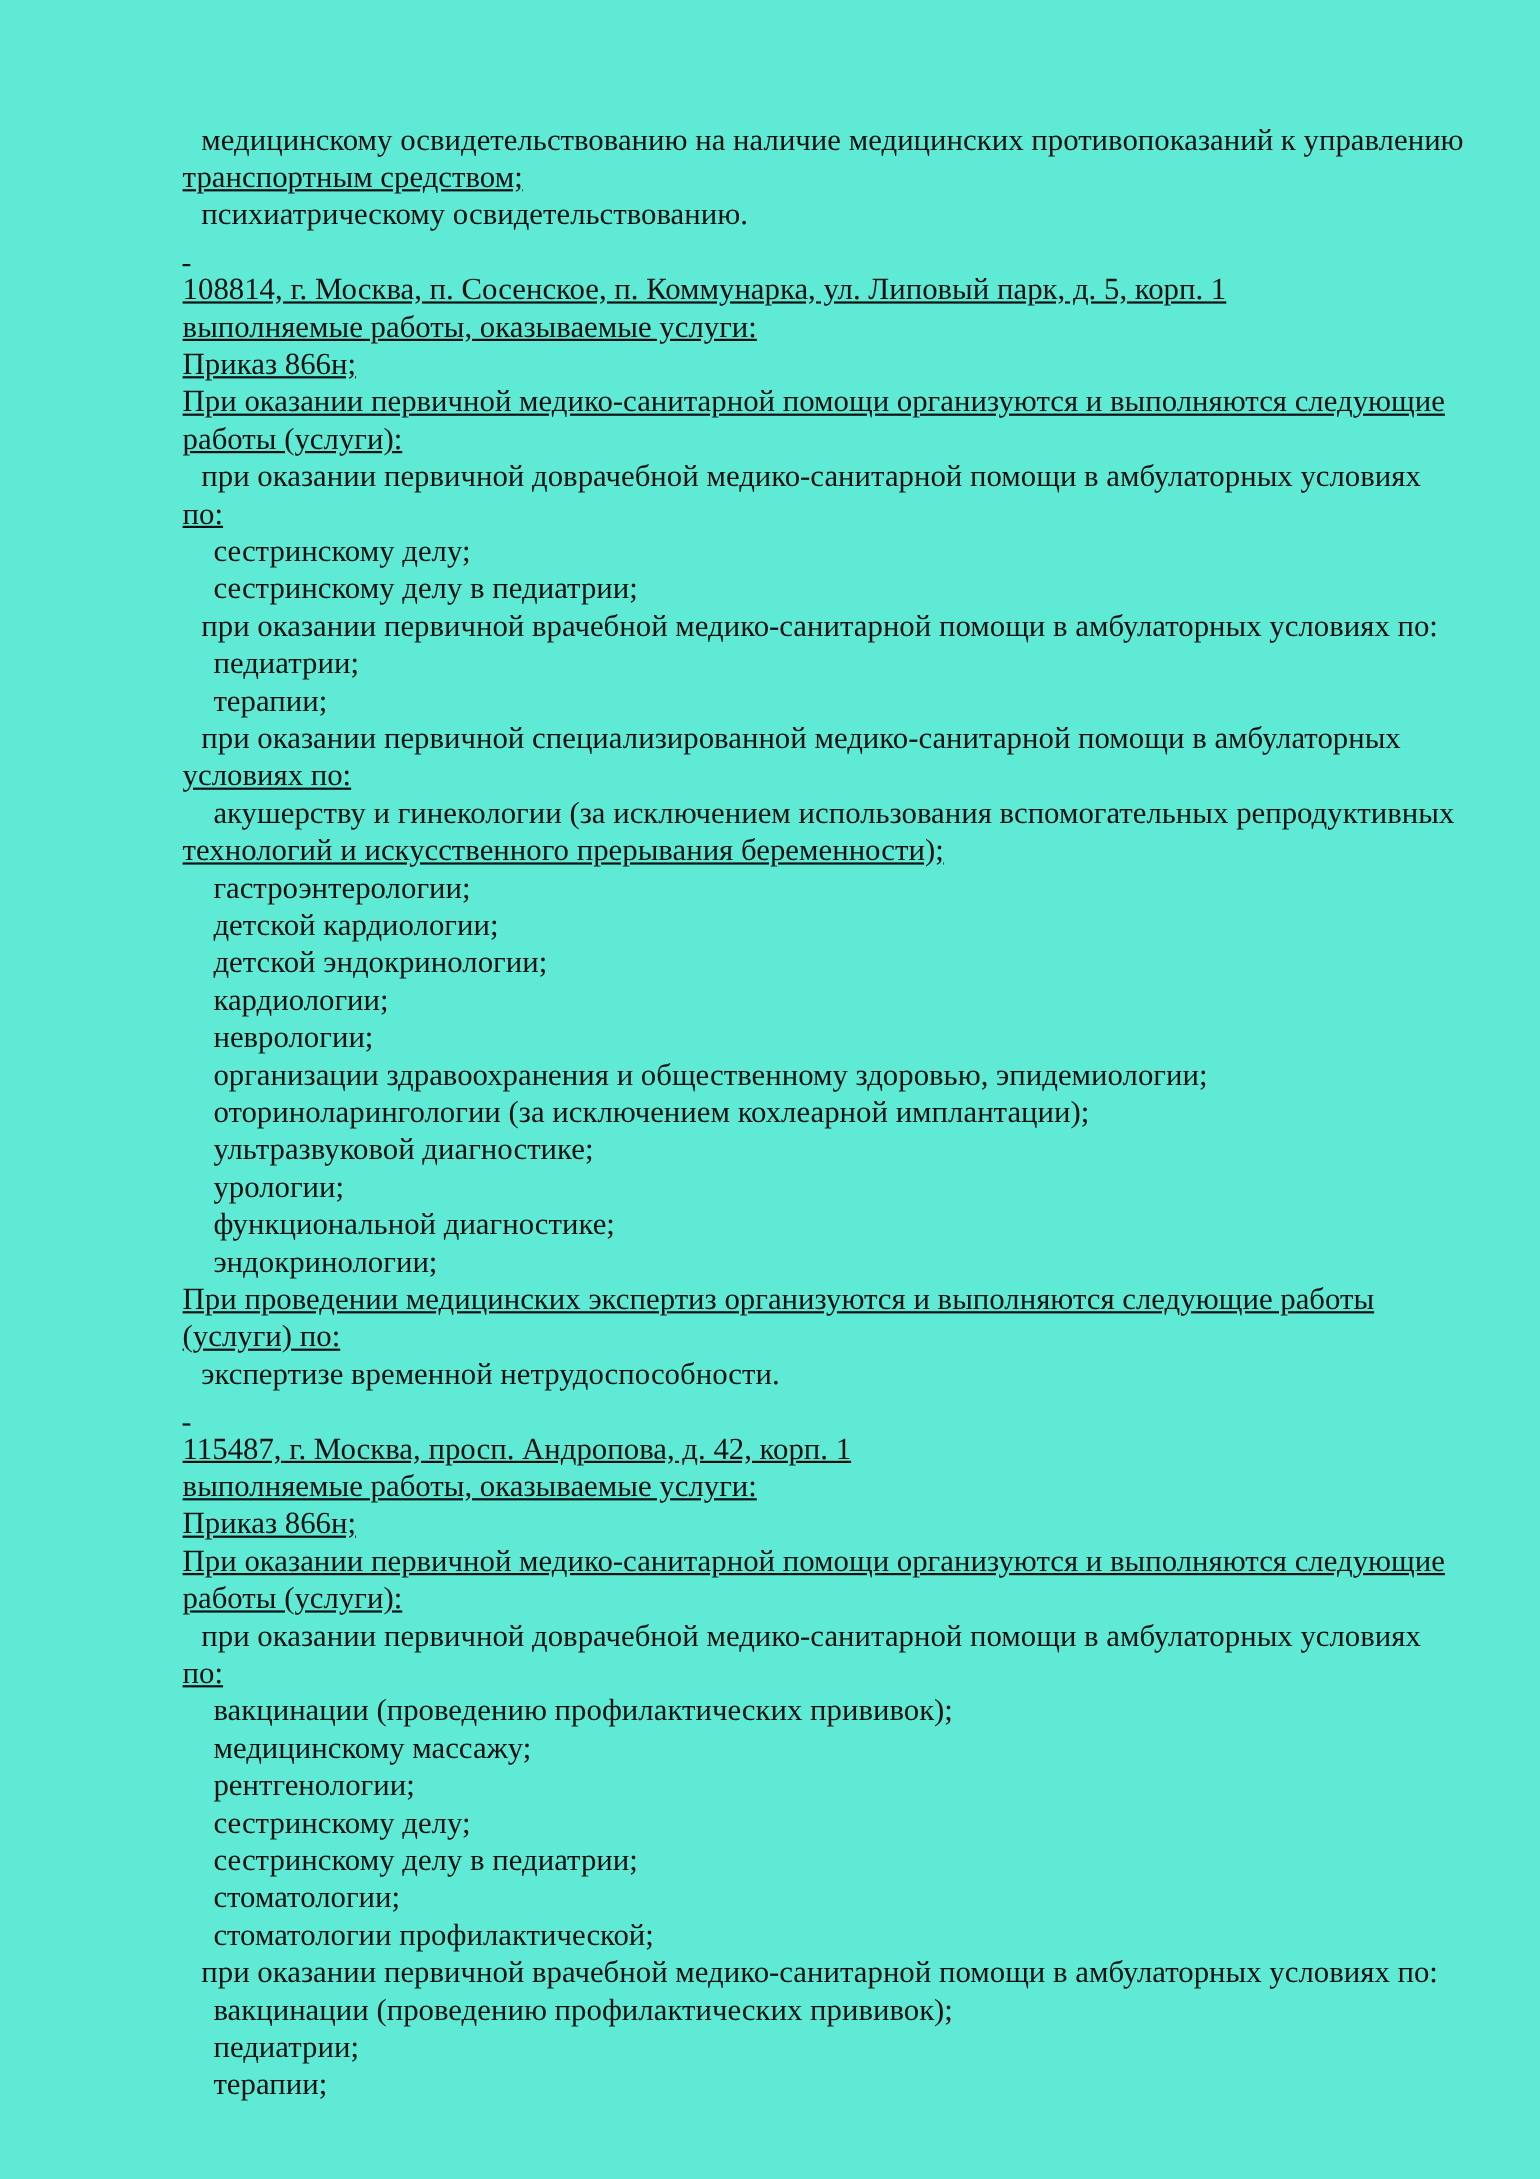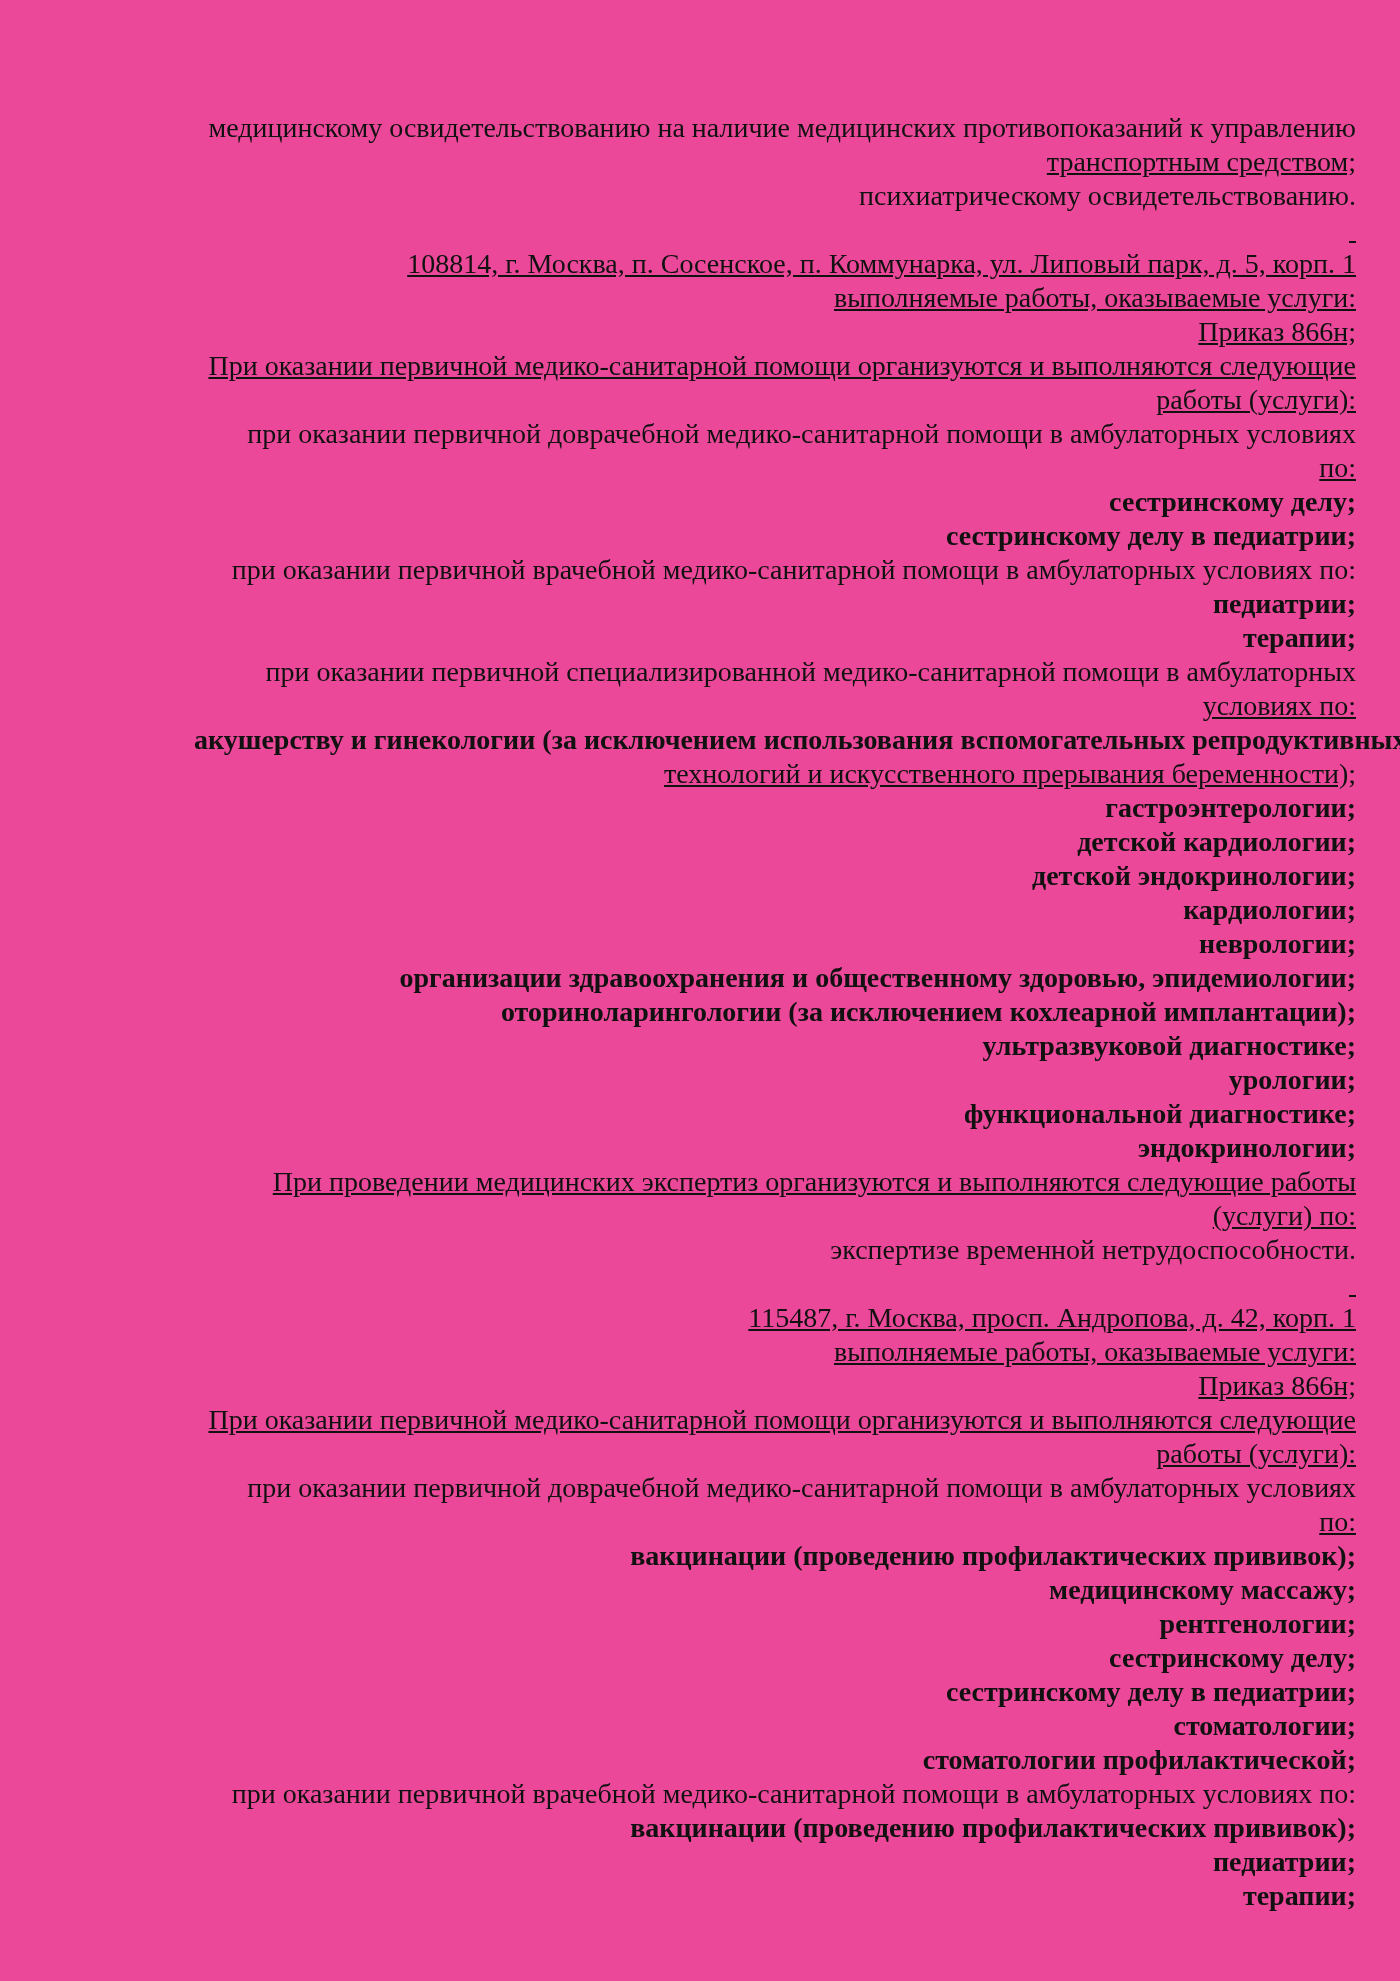--- a/index.html
+++ b/index.html
@@ -33,20 +33,20 @@
     color: #111111;
     white-space: pre;
     letter-spacing: 0px;
   }
   .line {
     height: 34px;
     white-space: pre;
   }
   .i0 { padding-left: 0; text-decoration: underline; }
   .i1 { padding-left: 17px; }
-  .i2 { padding-left: 28px; font-weight: bold; }
+  .i2 { padding-left: 28px; }
 </style>
 </head>
 <body>
 
-<div class="page" style="background: #ec4899; text-align: right;">
+<div class="page" style="background: #5eead4;">
   <div class="text-block" style="color: rgb(17, 17, 17);"><div class="line i1">медицинскому освидетельствованию на наличие медицинских противопоказаний к управлению</div><div class="line i0">транспортным средством;</div><div class="line i1">психиатрическому освидетельствованию.</div><div class="line i0">&nbsp;</div><div class="line i0">108814, г. Москва, п. Сосенское, п. Коммунарка, ул. Липовый парк, д. 5, корп. 1</div><div class="line i0">выполняемые работы, оказываемые услуги:</div><div class="line i0">Приказ 866н;</div><div class="line i0">При оказании первичной медико-санитарной помощи организуются и выполняются следующие</div><div class="line i0">работы (услуги):</div><div class="line i1">при оказании первичной доврачебной медико-санитарной помощи в амбулаторных условиях</div><div class="line i0">по:</div><div class="line i2">сестринскому делу;</div><div class="line i2">сестринскому делу в педиатрии;</div><div class="line i1">при оказании первичной врачебной медико-санитарной помощи в амбулаторных условиях по:</div><div class="line i2">педиатрии;</div><div class="line i2">терапии;</div><div class="line i1">при оказании первичной специализированной медико-санитарной помощи в амбулаторных</div><div class="line i0">условиях по:</div><div class="line i2">акушерству и гинекологии (за исключением использования вспомогательных репродуктивных</div><div class="line i0">технологий и искусственного прерывания беременности);</div><div class="line i2">гастроэнтерологии;</div><div class="line i2">детской кардиологии;</div><div class="line i2">детской эндокринологии;</div><div class="line i2">кардиологии;</div><div class="line i2">неврологии;</div><div class="line i2">организации здравоохранения и общественному здоровью, эпидемиологии;</div><div class="line i2">оториноларингологии (за исключением кохлеарной имплантации);</div><div class="line i2">ультразвуковой диагностике;</div><div class="line i2">урологии;</div><div class="line i2">функциональной диагностике;</div><div class="line i2">эндокринологии;</div><div class="line i0">При проведении медицинских экспертиз организуются и выполняются следующие работы</div><div class="line i0">(услуги) по:</div><div class="line i1">экспертизе временной нетрудоспособности.</div><div class="line i0">&nbsp;</div><div class="line i0">115487, г. Москва, просп. Андропова, д. 42, корп. 1</div><div class="line i0">выполняемые работы, оказываемые услуги:</div><div class="line i0">Приказ 866н;</div><div class="line i0">При оказании первичной медико-санитарной помощи организуются и выполняются следующие</div><div class="line i0">работы (услуги):</div><div class="line i1">при оказании первичной доврачебной медико-санитарной помощи в амбулаторных условиях</div><div class="line i0">по:</div><div class="line i2">вакцинации (проведению профилактических прививок);</div><div class="line i2">медицинскому массажу;</div><div class="line i2">рентгенологии;</div><div class="line i2">сестринскому делу;</div><div class="line i2">сестринскому делу в педиатрии;</div><div class="line i2">стоматологии;</div><div class="line i2">стоматологии профилактической;</div><div class="line i1">при оказании первичной врачебной медико-санитарной помощи в амбулаторных условиях по:</div><div class="line i2">вакцинации (проведению профилактических прививок);</div><div class="line i2">педиатрии;</div><div class="line i2">терапии;</div></div>
 </div>
 
 </body></html>

